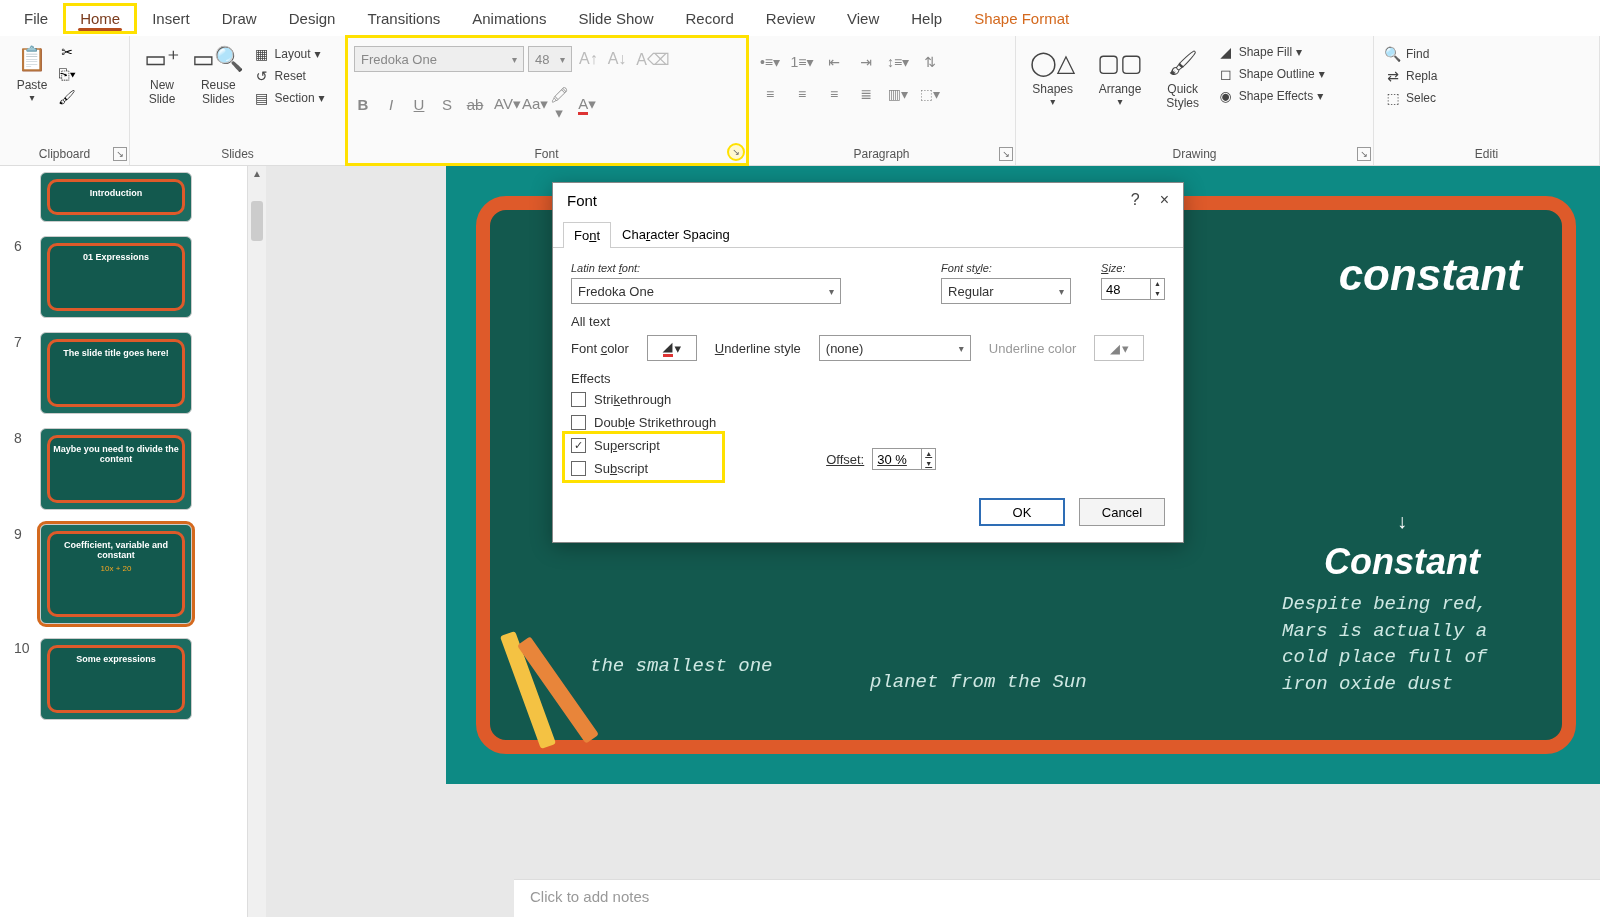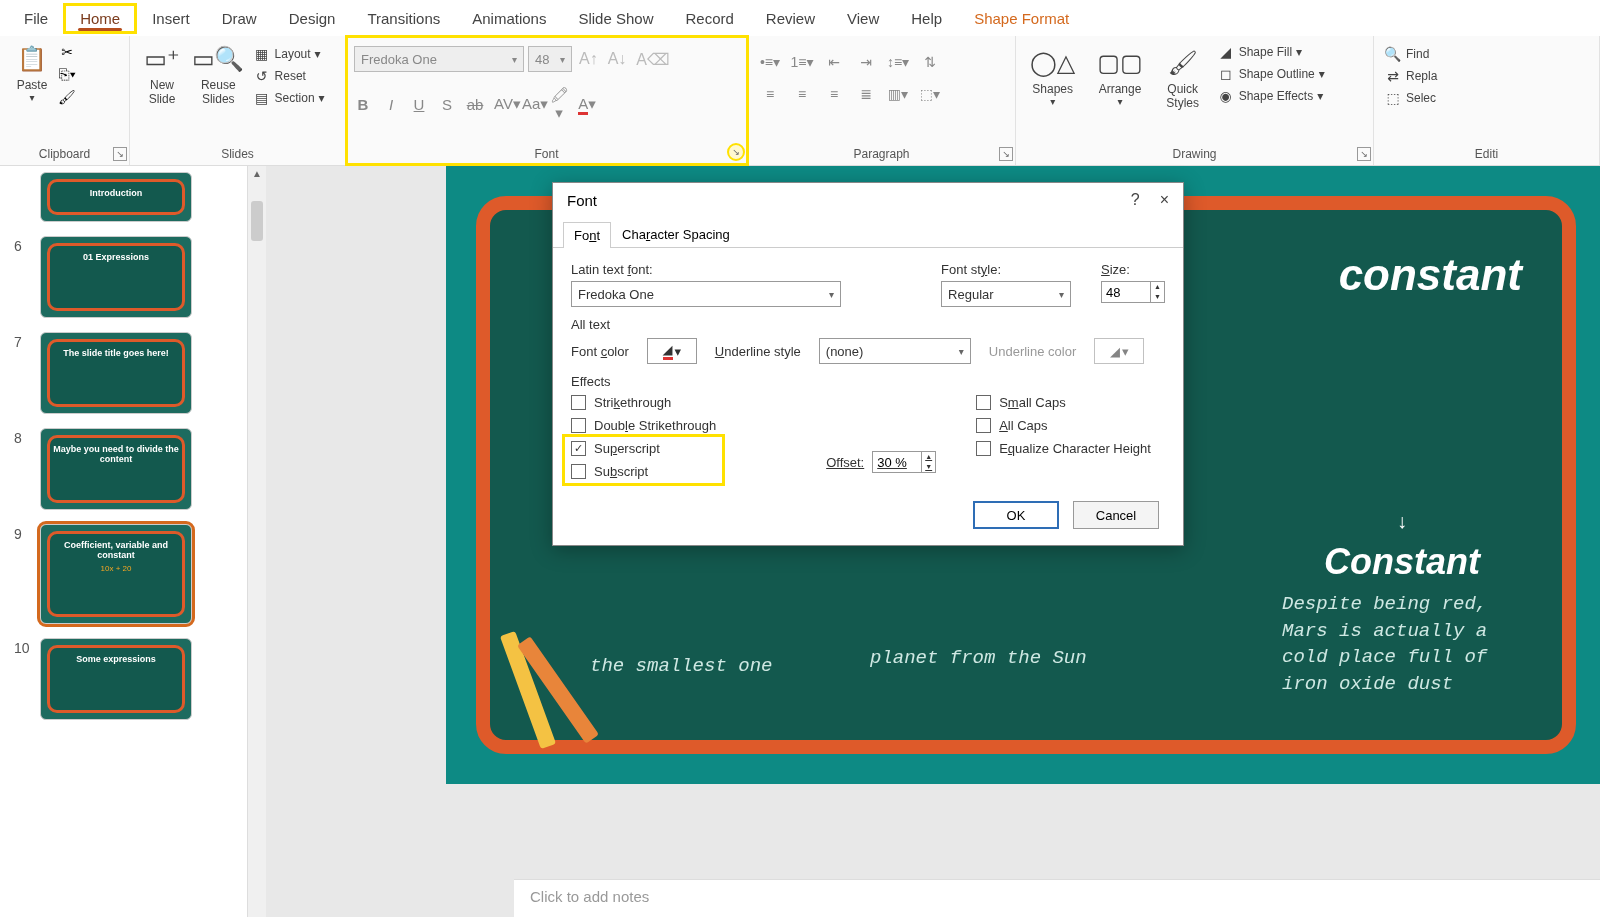--- a/index.html
+++ b/index.html
@@ -74,38 +74,38 @@
 
 .dialog { position:absolute; left:552px; top:182px; width:632px; background:#fff; border:1px solid #888; box-shadow:0 4px 20px rgba(0,0,0,.3); z-index:100; }
 .dlg-title { display:flex; align-items:center; justify-content:space-between; padding:8px 14px; font-size:15px; }
 .dlg-title-right { display:flex; gap:20px; font-size:16px; color:#444; }
 .dlg-tabs { display:flex; border-bottom:1px solid #ccc; padding:0 10px; margin-top:4px; }
 .dlg-tab { padding:5px 10px; font-size:13px; border:1px solid transparent; border-bottom:none; cursor:pointer; }
 .dlg-tab.active { border-color:#ccc; background:#fff; position:relative; top:1px; }
 .dlg-body { padding:14px 18px 10px; font-size:13px; color:#333; }
 .dlg-row { display:flex; gap:30px; margin-bottom:6px; }
 .dlg-field { display:flex; flex-direction:column; gap:4px; }
-.dlg-label { font-size:13px; }
+.dlg-label { font-size:11px;font-style:italic; }
 .ul { text-decoration:underline; }
 .combo { border:1px solid #999; height:26px; display:flex; align-items:center; justify-content:space-between; padding:0 6px; font-size:13px; background:#fff; }
 .combo .arr { font-size:10px; color:#666; }
 .color-btn { width:50px; height:26px; border:1px solid #999; display:flex; align-items:center; justify-content:center; gap:2px; }
 .sect-label { font-size:13px; margin:10px 0 6px; }
 .fx-grid { display:flex; gap:80px; }
 .fx-col { display:flex; flex-direction:column; gap:8px; }
 .chk-row { display:flex; align-items:flex-start; gap:8px; font-size:13px; }
 .chk { width:15px; height:15px; border:1px solid #666; display:flex; align-items:center; justify-content:center; font-size:11px; background:#fff; }
 .chk.checked::after { content:"✓"; color:#333; }
 .super-hl { outline:3px solid #ffe100; padding:4px 6px; margin:-4px -6px; }
 .offset-box { display:flex; align-items:center; gap:8px; margin-left:30px;text-decoration:underline; }
 .spin { display:flex; border:1px solid #999; }
 .spin input { border:none; width:48px; padding:2px 4px; font-size:13px; }
 .spin-btns { display:flex; flex-direction:column; border-left:1px solid #999; }
 .spin-btns span { font-size:7px; padding:0 3px; line-height:10px; cursor:pointer; }
-.dlg-footer { display:flex; justify-content:flex-end; gap:14px; padding:12px 24px 16px; }
+.dlg-footer { display:flex; justify-content:flex-end; gap:14px; padding:12px 18px 16px; }
 .dlg-btn { width:86px; height:28px; border:1px solid #999; background:#f4f4f4; font-size:13px; cursor:pointer; }
 .dlg-btn.primary { border:2px solid #2e6db5; background:#fff; }
 
 .pencil { position:absolute; width:16px; height:120px; background:linear-gradient(#f4c243,#f4c243); transform:rotate(-20deg); border-radius:3px; }
 </style>
 </head>
 <body>
 
 <div class="tab-row">
   <div class="tab">File</div>
@@ -326,21 +326,21 @@
   <div class="slide-area">
     <div class="slide">
       <div class="slide-frame">
         <div style="position:absolute;right:40px;top:40px" class="hl-word">constant</div>
         <div style="position:absolute;right:40px;top:300px;text-align:center">
           <div style="color:#fff;font-size:20px;margin-bottom:8px">↓</div>
           <div class="constant-title">Constant</div>
           <div class="body-txt" style="width:240px;text-align:left;margin-top:8px">Despite being red, Mars is actually a cold place full of iron oxide dust</div>
         </div>
         <div style="position:absolute;left:100px;bottom:60px" class="body-txt">the smallest one</div>
-        <div style="position:absolute;left:380px;bottom:68px" class="body-txt">planet from the Sun</div>
+        <div style="position:absolute;left:380px;bottom:44px" class="body-txt">planet from the Sun</div>
         <div class="pencil" style="left:30px;bottom:-10px"></div>
         <div class="pencil" style="left:60px;bottom:-10px;transform:rotate(-35deg);background:#e8853a"></div>
       </div>
     </div>
     <div class="notes-bar">Click to add notes</div>
   </div>
 </div>
 
 <div class="dialog">
   <div class="dlg-title">
@@ -428,33 +428,19 @@
           <span>Offs<span class="ul">e</span>t:</span>
           <div class="spin">
               <input value="30 %" style="">
               <div class="spin-btns">
                 <span>▲</span>
                 <span>▼</span>
               </div>
             </div>
         </div>
       </div>
-      <div class="fx-col" style="margin-left:-40px">
-        <div class="chk-row">
-            <div class="chk"></div>
-            <span>S<span class="ul">m</span>all Caps</span>
-          </div>
-        <div class="chk-row">
-            <div class="chk"></div>
-            <span><span class="ul">A</span>ll Caps</span>
-          </div>
-        <div class="chk-row">
-            <div class="chk"></div>
-            <span>E<span class="ul">q</span>ualize Character Height</span>
-          </div>
-      </div>
     </div>
   </div>
   <div class="dlg-footer">
     <button class="dlg-btn primary">OK</button>
     <button class="dlg-btn">Cancel</button>
   </div>
 </div>
 
 </body></html>

